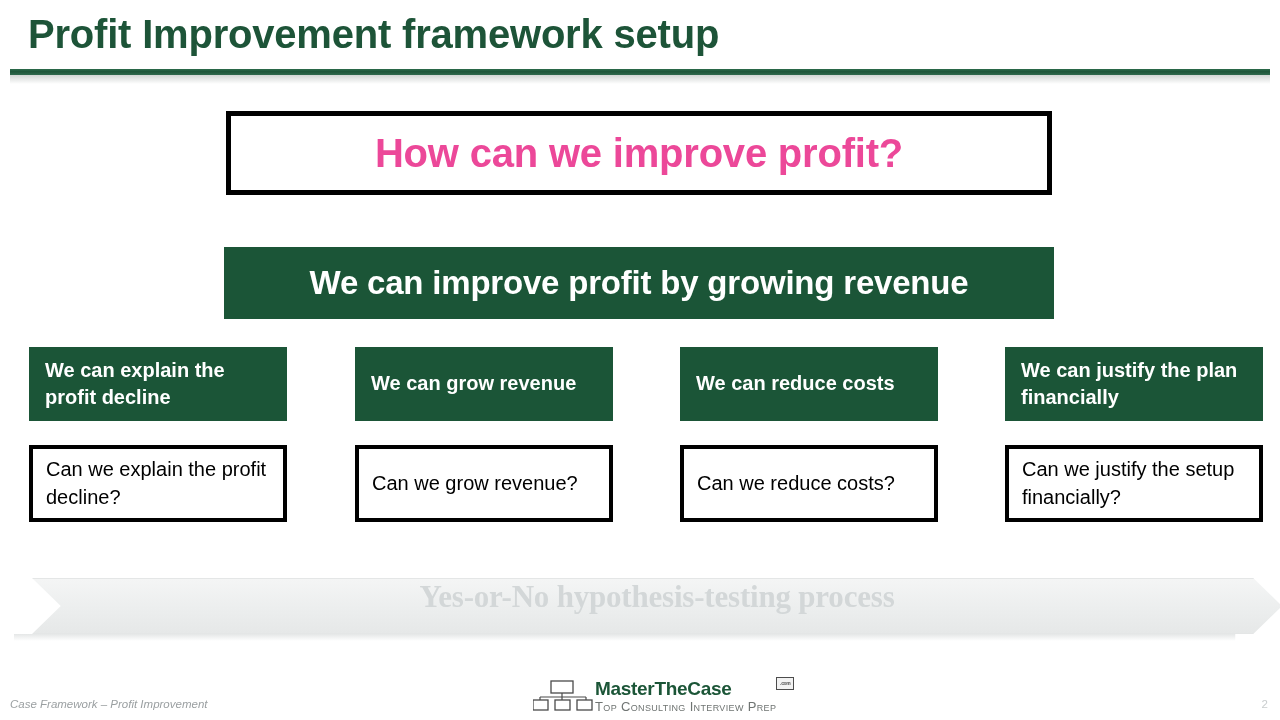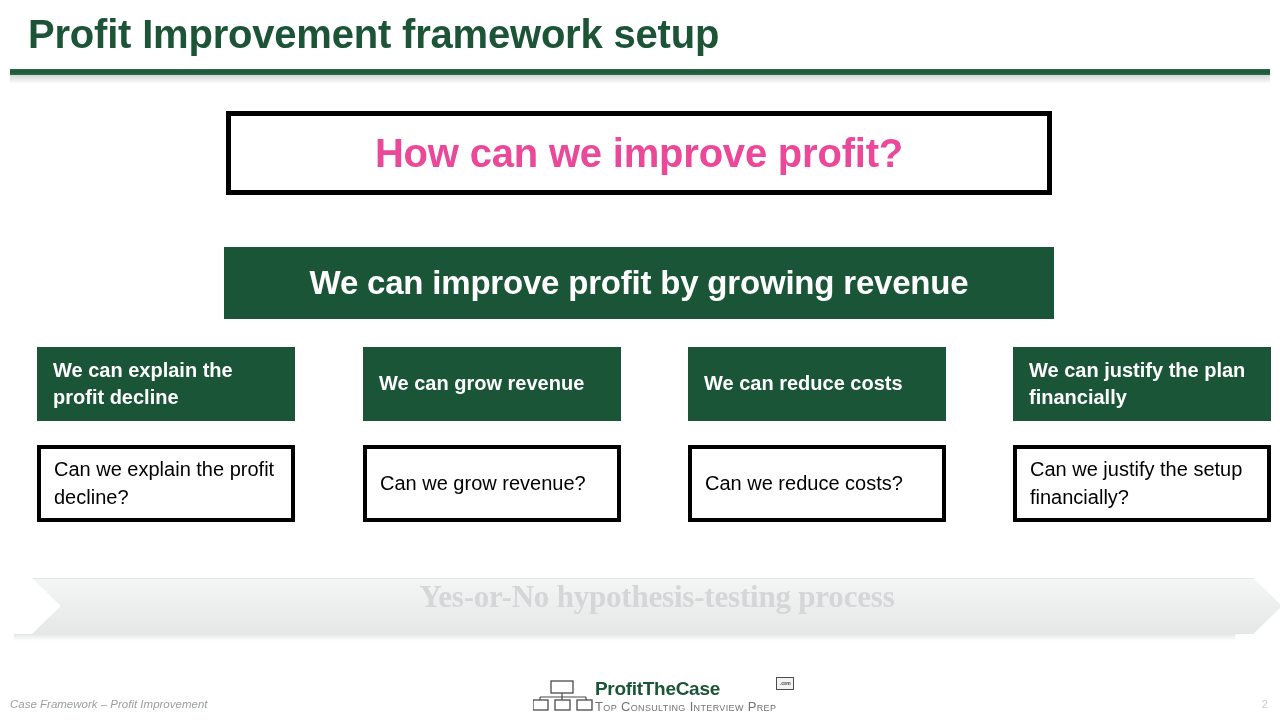--- a/index.html
+++ b/index.html
@@ -90,21 +90,21 @@
     font-size: 33px;
     font-weight: bold;
     color: #ffffff;
     letter-spacing: -0.2px;
     white-space: nowrap;
   }
 
   
   .columns {
     position: absolute;
-    left: 16px;
+    left: 8px;
     top: 347px;
     width: 1016px;
     height: 190px;
   }
 
   .column {
     position: absolute;
     top: 0;
     width: 258px;
   }
@@ -328,18 +328,18 @@
         <line x1="7" y1="17" x2="53" y2="17" stroke="#4a4a4a" stroke-width="1.2"></line>
         <line x1="7" y1="17" x2="7" y2="20" stroke="#4a4a4a" stroke-width="1.2"></line>
         <line x1="29" y1="17" x2="29" y2="20" stroke="#4a4a4a" stroke-width="1.2"></line>
         <line x1="53" y1="17" x2="53" y2="20" stroke="#4a4a4a" stroke-width="1.2"></line>
         <rect x="0" y="20" width="15" height="10" fill="#ffffff" stroke="#4a4a4a" stroke-width="1.3"></rect>
         <rect x="22" y="20" width="15" height="10" fill="#ffffff" stroke="#4a4a4a" stroke-width="1.3"></rect>
         <rect x="44" y="20" width="15" height="10" fill="#ffffff" stroke="#4a4a4a" stroke-width="1.3"></rect>
       </svg>
     </div>
     <div class="logo-text-wrap">
-      <div class="logo-word"><span class="m">Profit</span><span class="t">The</span><span class="c">Case</span><span class="logo-dotcom">.com</span></div>
+      <div class="logo-word"><span class="m">Master</span><span class="t">The</span><span class="c">Case</span><span class="logo-dotcom">.com</span></div>
       <div class="logo-tag">Top Consulting Interview Prep</div>
     </div>
   </div>
 
 </div>
 
 </body></html>

